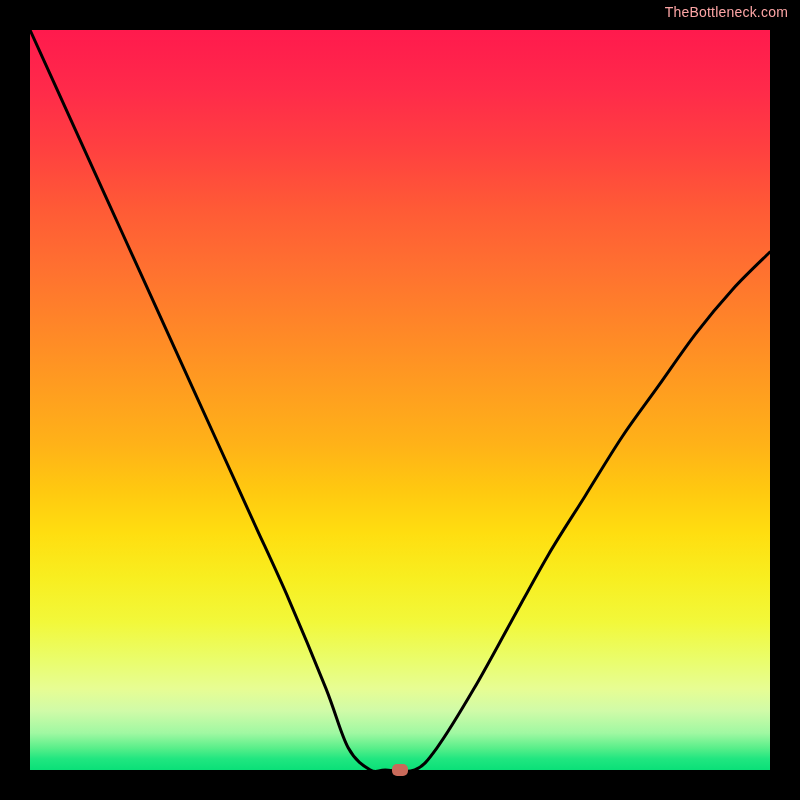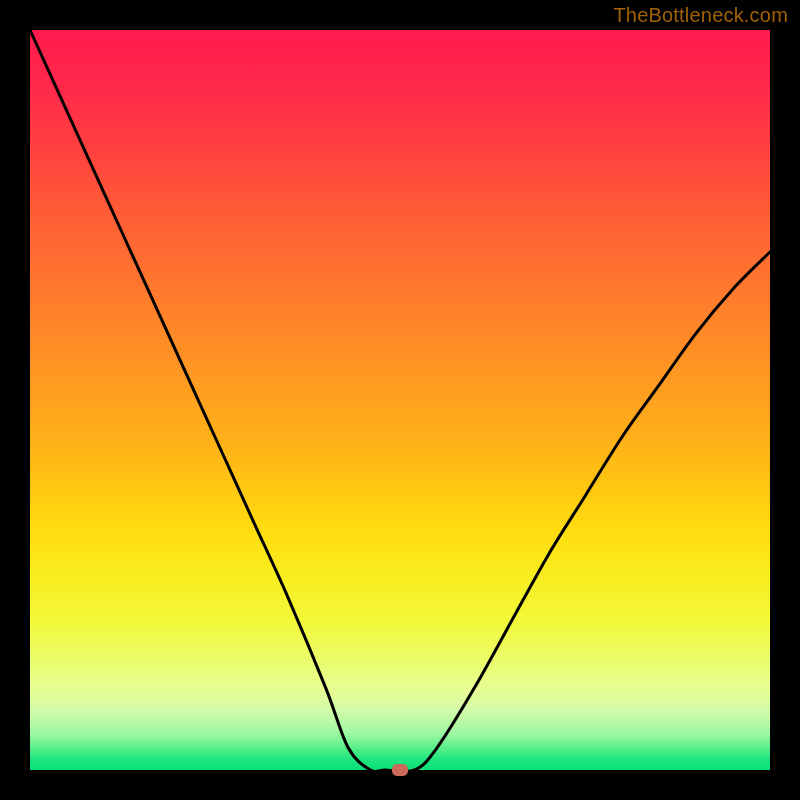--- a/index.html
+++ b/index.html
@@ -59,22 +59,22 @@
     width: 16px;
     height: 12px;
     border-radius: 5px;
     background: #c96a5a;
     transform: translate(-50%, -50%);
   }
   .watermark {
     position: absolute;
     top: 4px;
     right: 12px;
-    color: #a16207;
-    font-size: 20px;
+    color: #fca5a5;
+    font-size: 14px;
     letter-spacing: 0.2px;
     user-select: none;
   }
 </style>
 </head>
 <body>
 
 <div class="frame">
 
   <div class="watermark">TheBottleneck.com</div>

